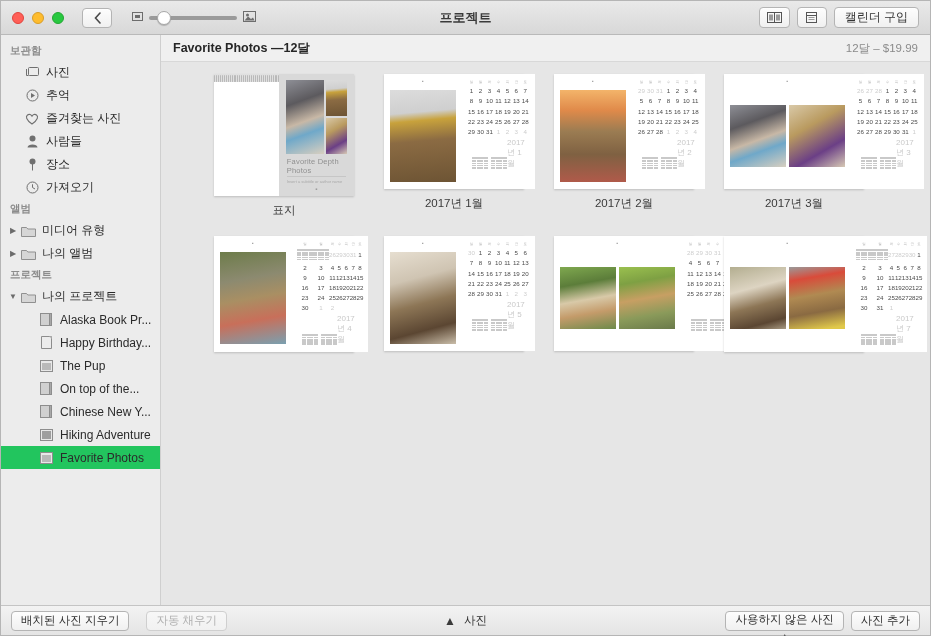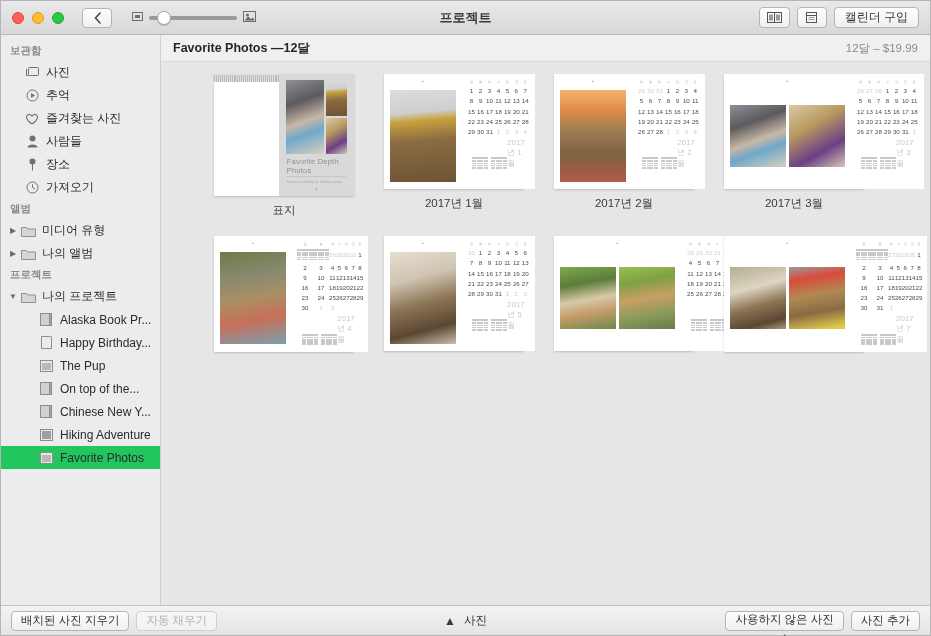--- a/index.html
+++ b/index.html
@@ -140,21 +140,21 @@
   .p-water   { background:linear-gradient(170deg,#9ac04f 0%,#7ea043 25%,#c79f63 50%,#8a9a5a 75%,#6a7a4a 100%); }
   .p-hood2   { background:linear-gradient(165deg,#b3ae90 0%,#ddd4c2 35%,#8d7656 60%,#5b4632 85%,#a89a82 100%); }
   .p-party   { background:linear-gradient(170deg,#9a9a9a 0%,#d94b3a 20%,#b08a52 45%,#8a6a42 70%,#e0c84a 95%); }
 
   
   .footer {
     height:30px; flex:0 0 30px; display:flex; align-items:center; padding:0 10px;
     background:linear-gradient(#f3f3f3,#e4e4e4); border-top:1px solid #c4c4c4;
     position:relative;
   }
-  .ft-left { display:flex; gap:7px; align-items:center; }
+  .ft-left { display:flex; gap:17px; align-items:center; }
   .ft-btn {
     height:20px; padding:0 9px; font-size:11.5px; color:#2e2e2e;
     background:linear-gradient(#fdfdfd,#f0f0f0); border:1px solid #b4b4b4;
     border-radius:4px; display:flex; align-items:center;
   }
   .ft-btn.disabled { color:#b0b0b0; background:linear-gradient(#f7f7f7,#f1f1f1); border-color:#cfcfcf; }
   .ft-center { position:absolute; left:0; right:0; display:flex; justify-content:center;
                align-items:center; gap:8px; pointer-events:none; }
   .ft-center .chev { font-size:12px; color:#3a3a3a; }
   .ft-center .lbl { font-size:11.5px; color:#2e2e2e; }

